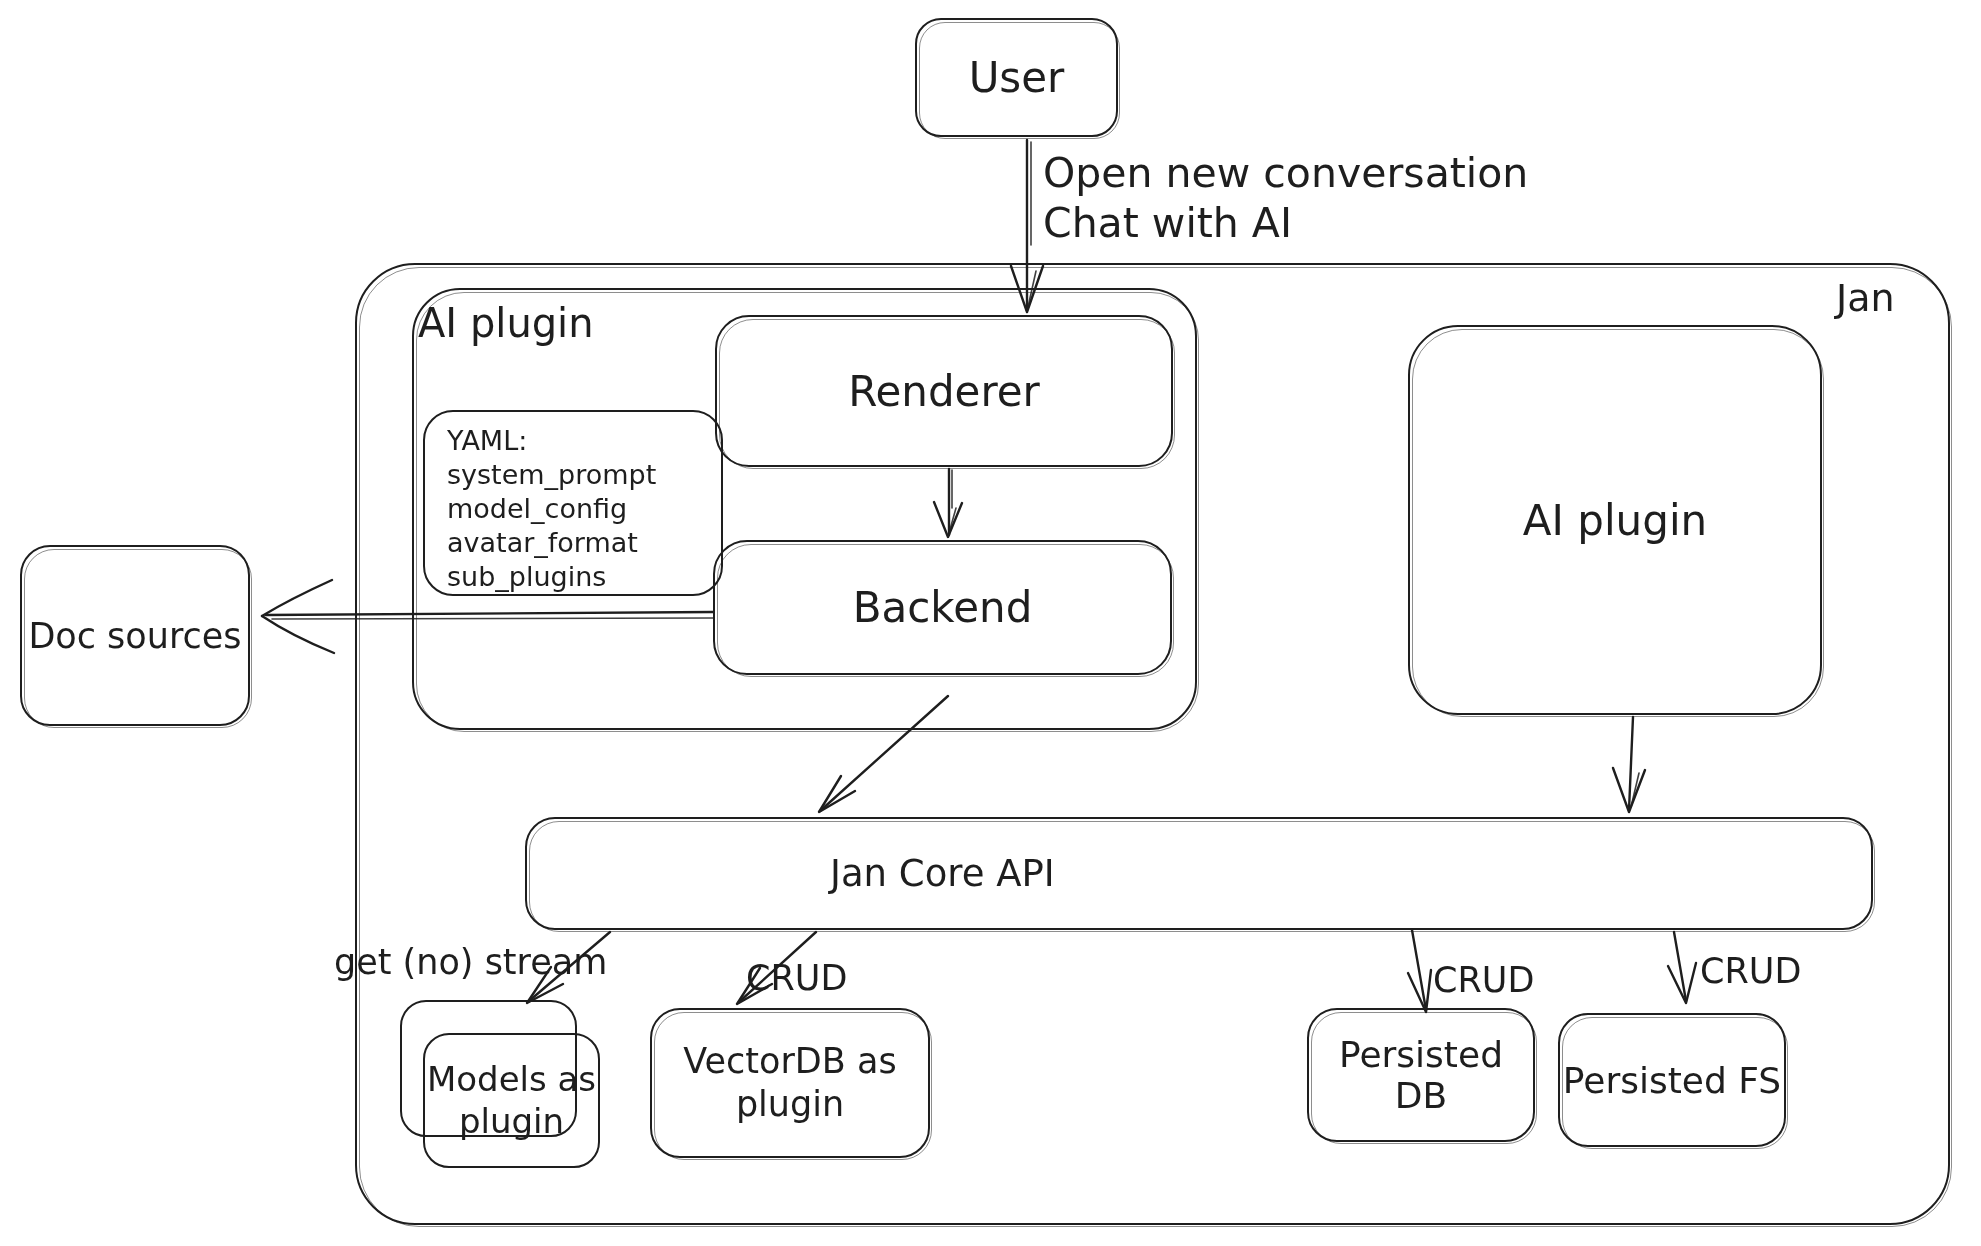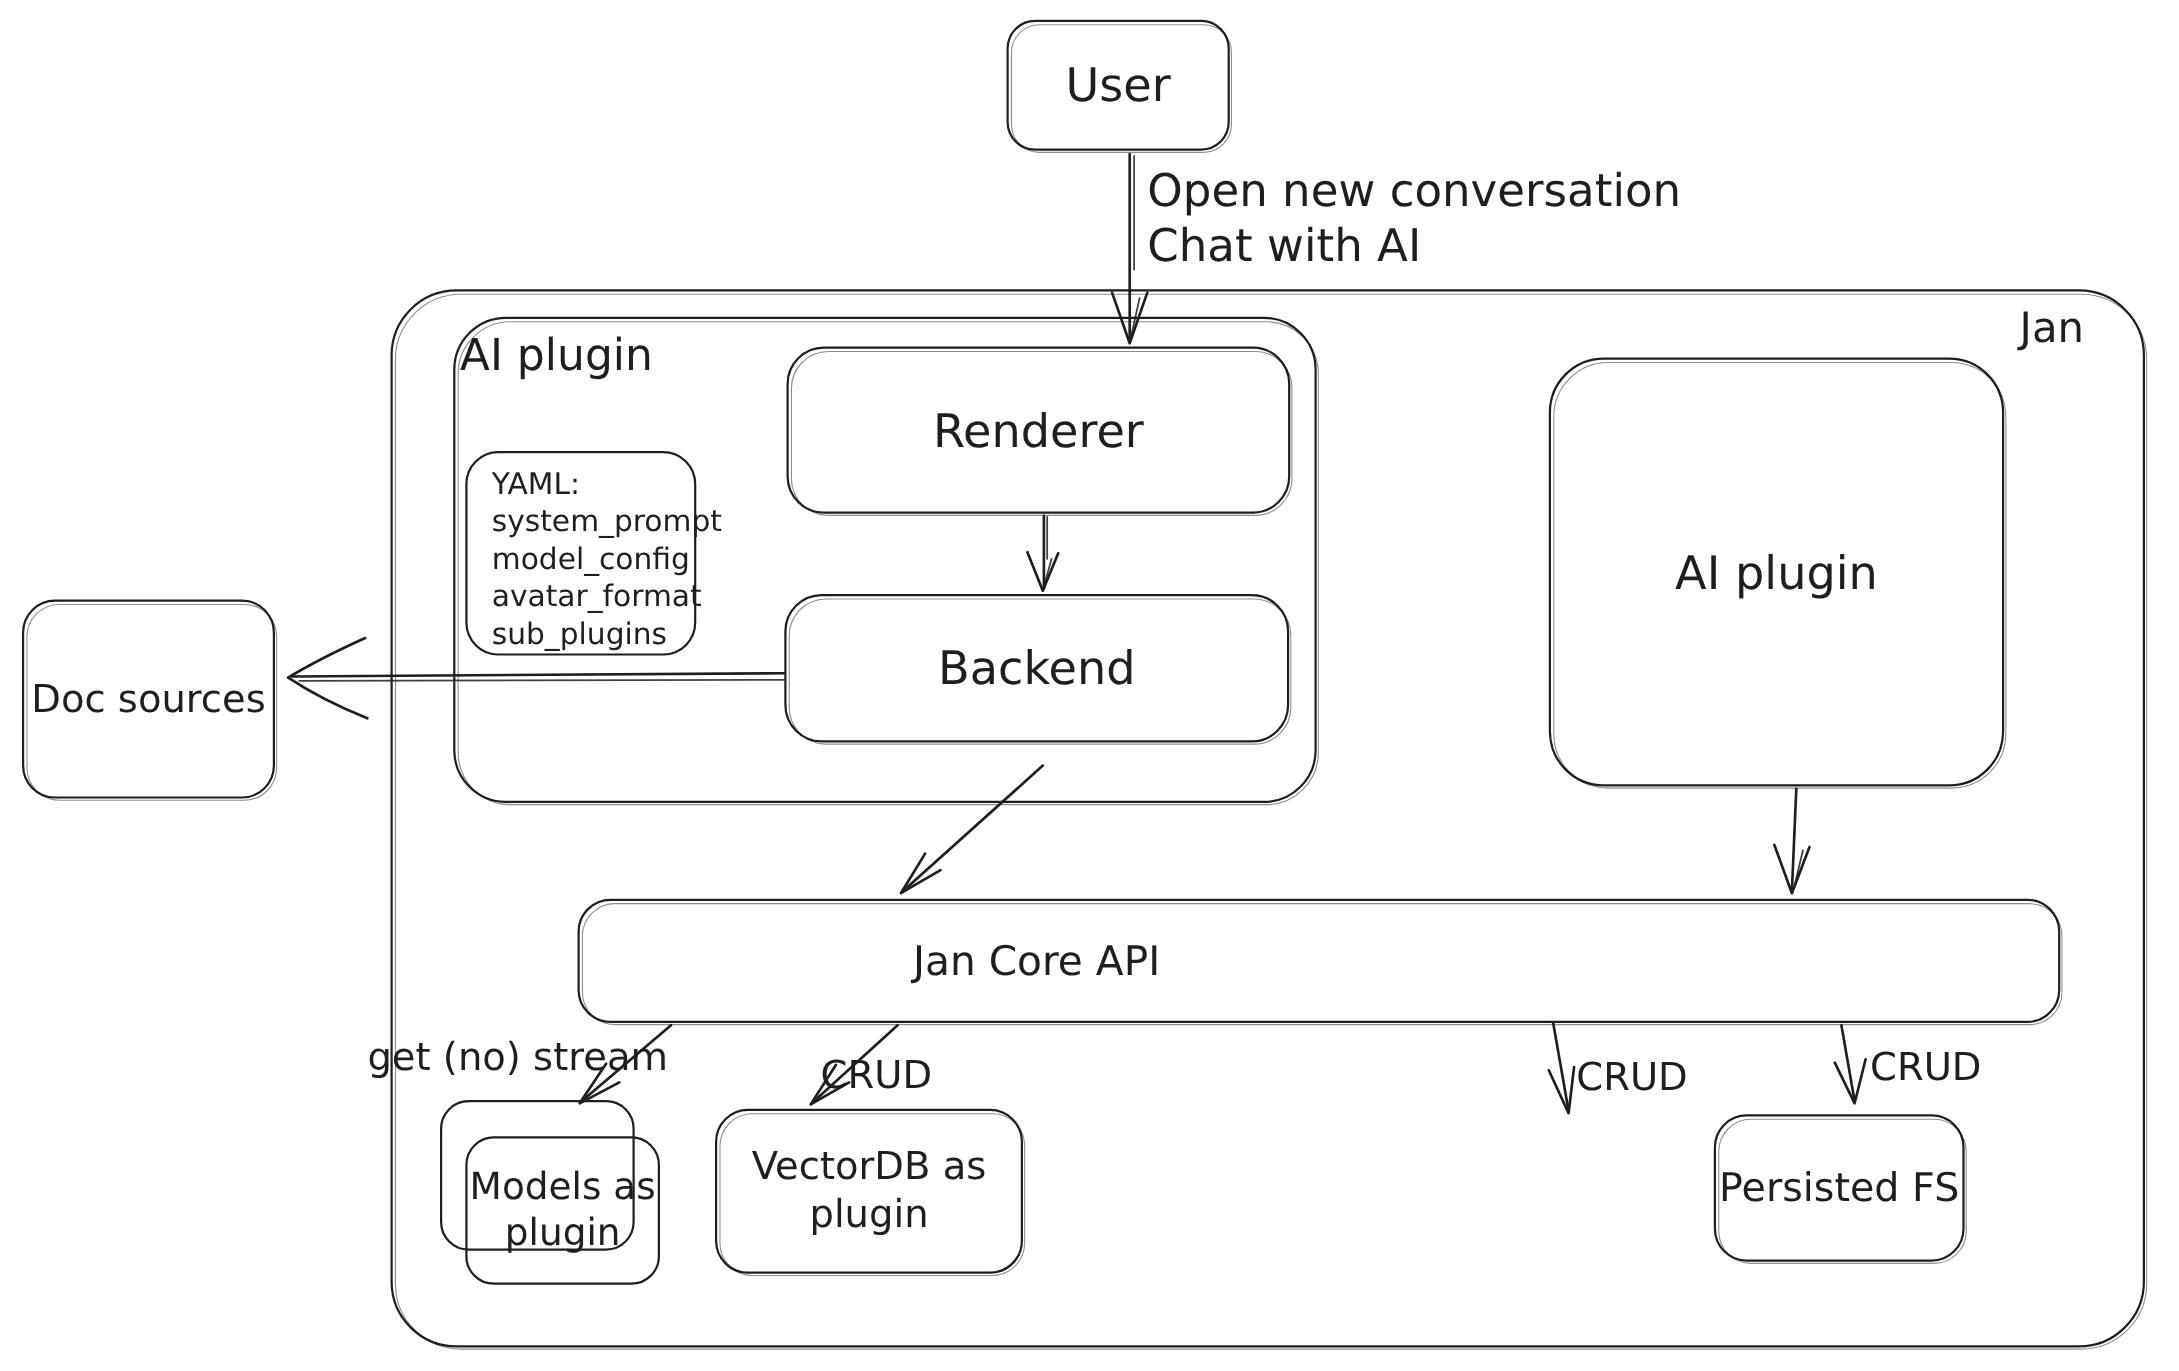--- a/index.html
+++ b/index.html
@@ -76,21 +76,21 @@
   <div class="floating-label" style="left:418px;top:300px;font-size:40px;">AI plugin</div>
 
   <div class="box sketch" style="left:715px;top:315px;width:458px;height:152px;border-radius:34px;font-size:42px;">
     <span>Renderer</span>
   </div>
 
   <div class="box sketch" style="left:713px;top:540px;width:459px;height:135px;border-radius:34px;font-size:42px;">
     <span>Backend</span>
   </div>
 
-  <div class="box" id="yaml-box" style="left:423px;top:410px;width:210px;height:186px;border-radius:30px;">
+  <div class="box" id="yaml-box" style="left:423px;top:410px;width:300px;height:186px;border-radius:30px;">
     <div>
       <div>YAML:</div>
       <div>system_prompt</div>
       <div>model_config</div>
       <div>avatar_format</div>
       <div>sub_plugins</div>
     </div>
   </div>
 
   <div class="box sketch" style="left:1408px;top:325px;width:414px;height:390px;border-radius:50px;font-size:42px;">
@@ -113,20 +113,23 @@
     </span>
   </div>
 
   <div class="box sketch" style="left:650px;top:1008px;width:280px;height:150px;border-radius:30px;font-size:35px;">
     <span class="two-line">
       <span>VectorDB as</span><br>
       <span>plugin</span>
     </span>
   </div>
 
+  <div class="box sketch" style="left:1307px;top:1008px;width:228px;height:134px;border-radius:30px;font-size:36px;">
+    <span>Persisted DB</span>
+  </div>
 
   <div class="box sketch" style="left:1558px;top:1013px;width:228px;height:134px;border-radius:30px;font-size:36px;">
     <span>Persisted FS</span>
   </div>
 
   <div class="box sketch" style="left:915px;top:18px;width:203px;height:119px;border-radius:26px;font-size:42px;">
     <span>User</span>
   </div>
 
   <div class="floating-label two-line" style="left:1043px;top:148px;font-size:41px;line-height:50px;">

